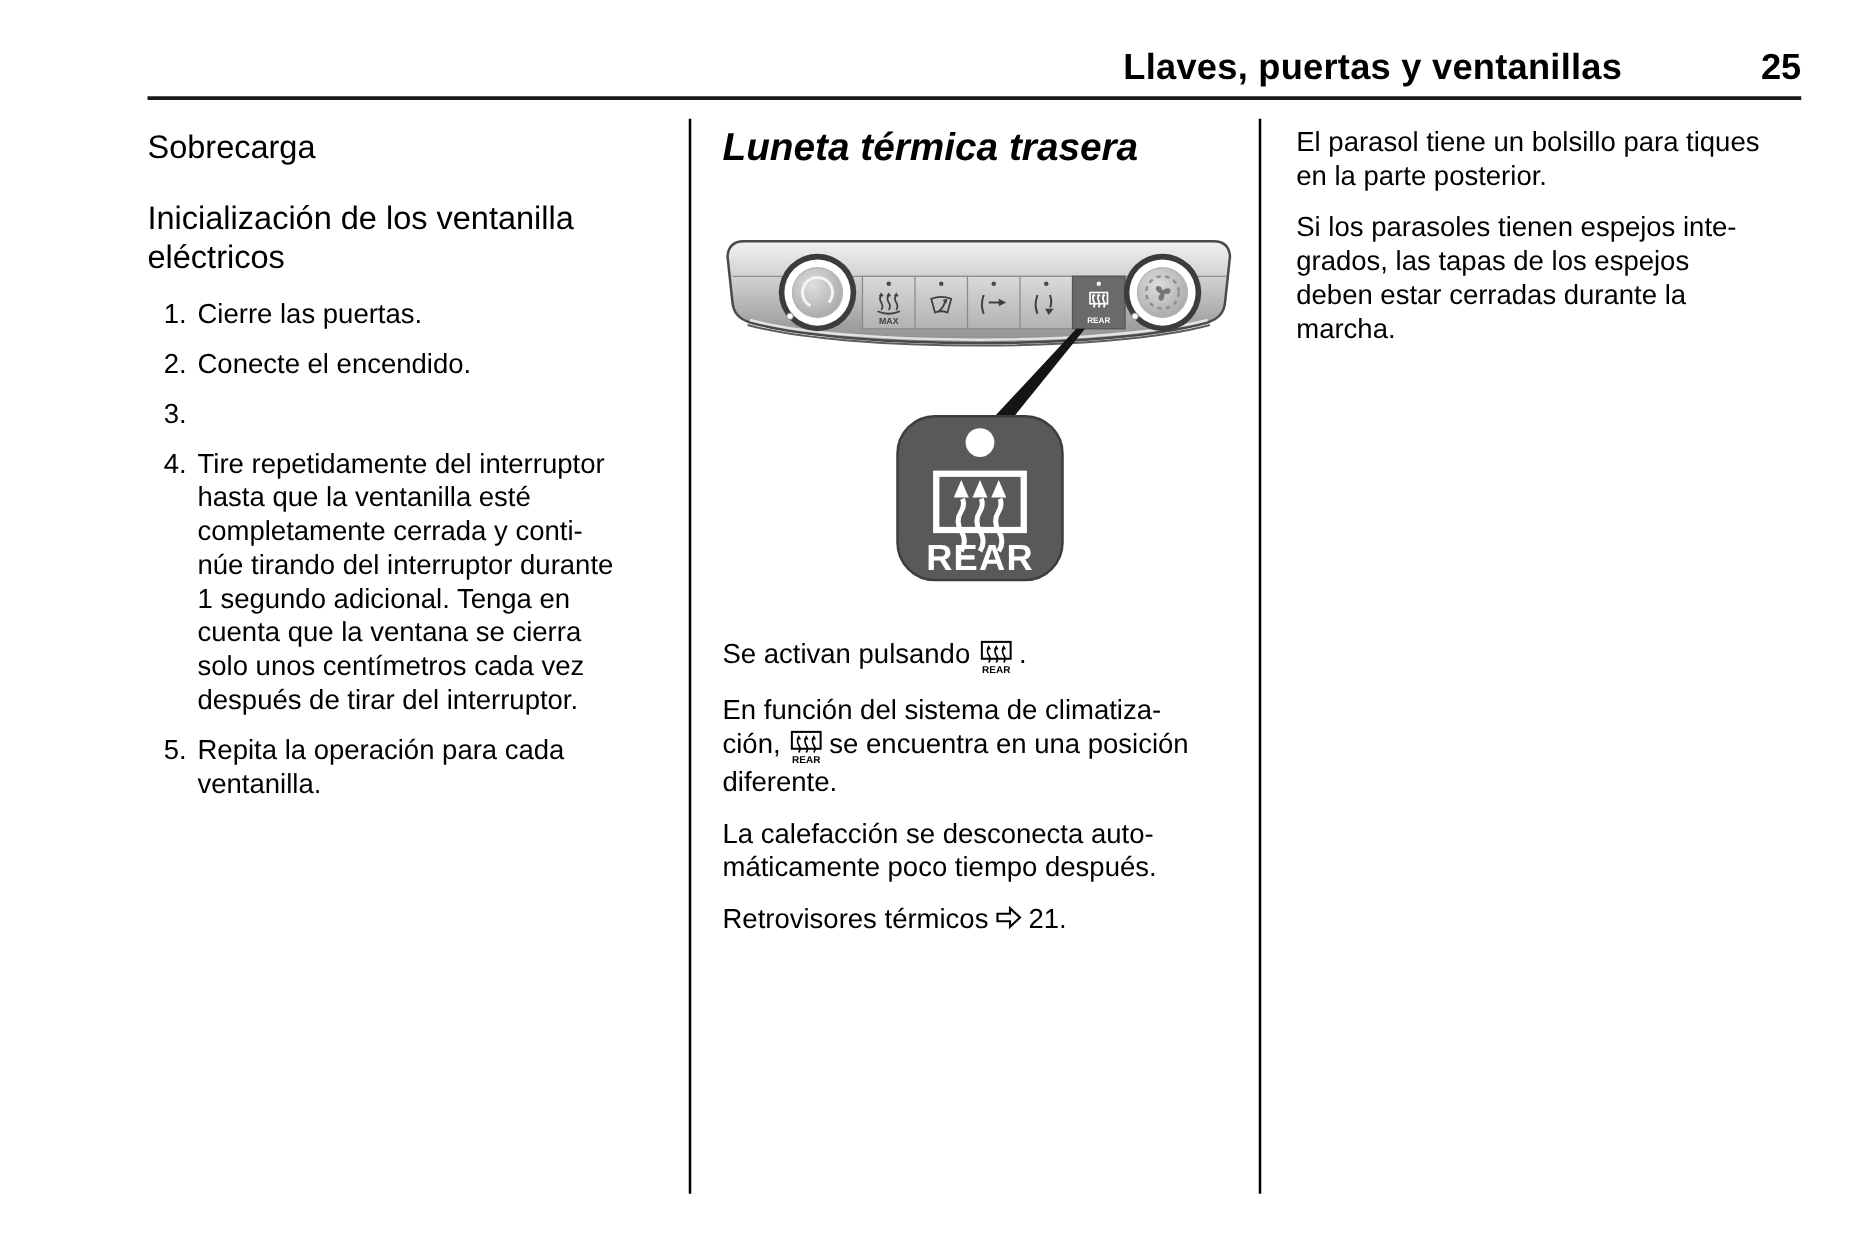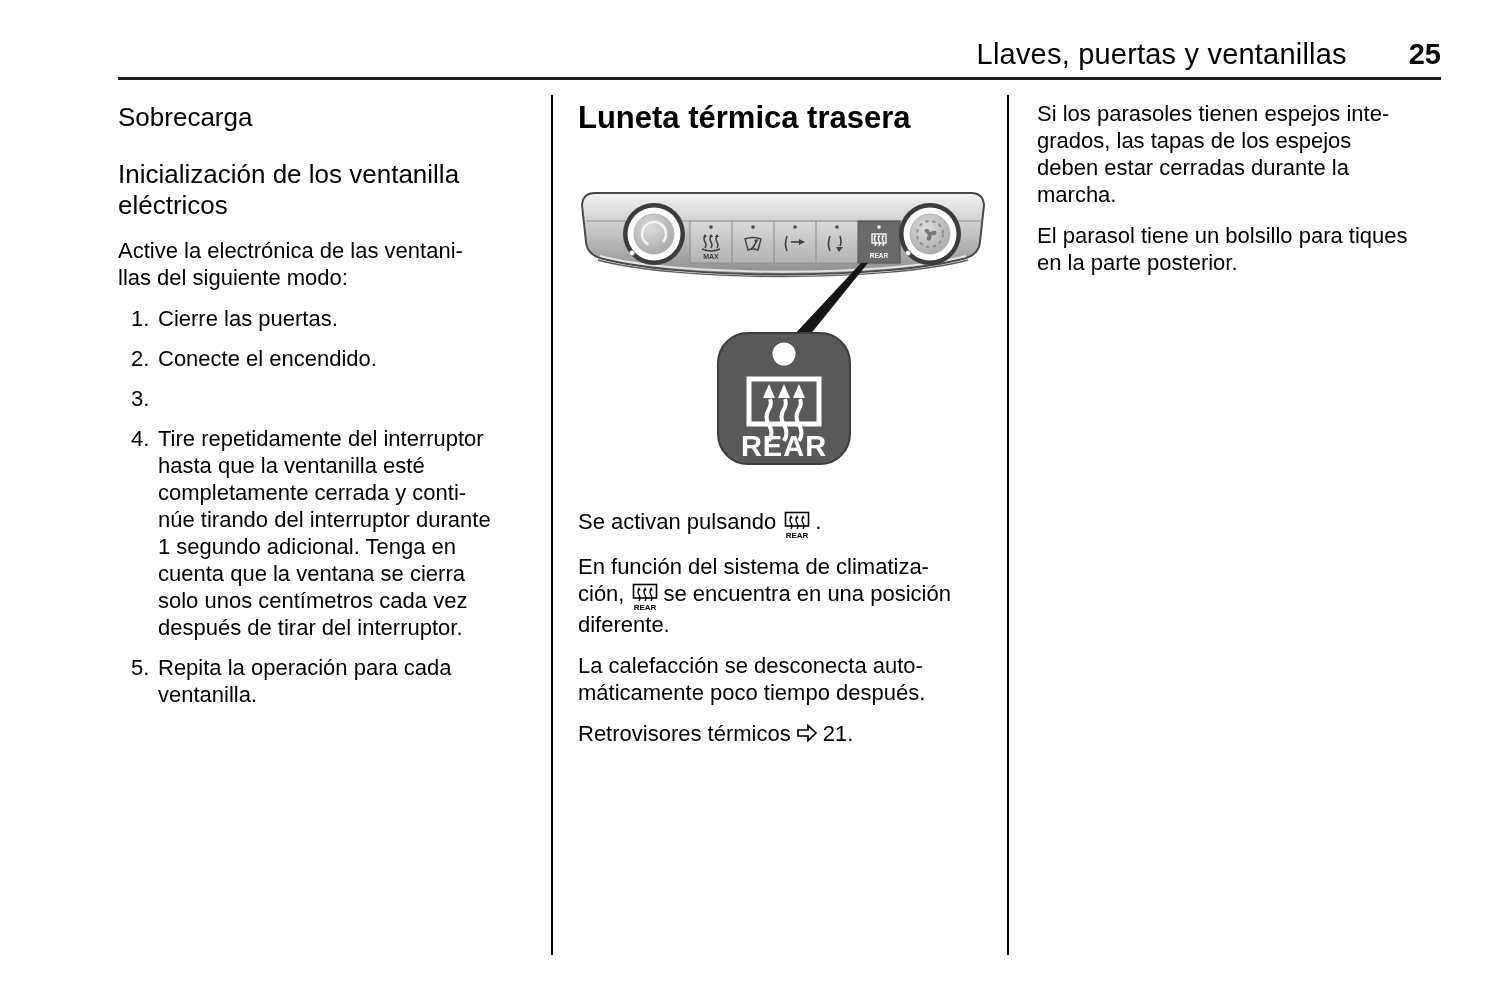--- a/index.html
+++ b/index.html
@@ -1,31 +1,31 @@
 <!DOCTYPE html>
 <html><head>
 <meta charset="utf-8">
 <style>
   html,body{margin:0;padding:0;}
   body{
     width:1497px;height:1000px;position:relative;background:#ffffff;
     font-family:"Liberation Sans",sans-serif;color:#000;overflow:hidden;
   }
   .header-row{position:absolute;left:118px;width:1323px;top:38px;display:flex;justify-content:flex-end;align-items:baseline;}
-  .header-title{font-size:29px;font-weight:normal;letter-spacing:0.2px;}
-  .header-page{font-size:29px;font-weight:bold;margin-left:62px;}
+  .header-title{font-size:29px;font-weight:bold;letter-spacing:0.2px;}
+  .header-page{font-size:29px;font-weight:bold;margin-left:111px;}
   .header-rule{position:absolute;left:118px;width:1323px;top:77px;height:3px;background:#1a1a1a;}
   .vdivider{position:absolute;top:95px;height:860px;width:2px;background:#000;}
   .div1{left:551px;}
   .div2{left:1007px;}
   .col{position:absolute;top:100px;}
   .col-left{left:118px;width:425px;}
   .col-mid{left:578px;width:418px;}
   .col-right{left:1037px;width:408px;}
-  .h2{font-size:31px;font-weight:bold;line-height:36px;margin:0;}
+  .h2{font-size:31px;font-weight:bold;line-height:36px;margin:0;font-style:italic;}
   .h3{font-size:26px;font-weight:normal;line-height:31px;margin:0;}
   .h3-top{margin:2px 0 16px 0;}
   .h3-mid{margin:26px 0 16px 0;white-space:pre-line;}
   .body-p{font-size:22px;line-height:27px;margin:0 0 14px 0;white-space:pre-line;}
   .ol{margin-top:6px;}
   .ol-item{display:flex;margin:0 0 13px 0;padding-left:13px;}
   .ol-num{font-size:22px;line-height:27px;width:27px;flex:0 0 27px;}
   .ol-text{font-size:22px;line-height:27px;white-space:pre-line;}
   .panel-wrap{margin:54px 0 0 0;}
   .after-illu{margin-top:34px;}
@@ -43,22 +43,20 @@
 </div>
 <div class="header-rule"></div>
 
 <div class="vdivider div1"></div>
 <div class="vdivider div2"></div>
 
 <div class="col col-left">
   <div class="h3 h3-top">Sobrecarga</div>
   <div class="h3 h3-mid">Inicialización de los ventanilla
 eléctricos</div>
-  <p class="body-p">Active la electrónica de las ventani-
-llas del siguiente modo:</p>
   <div class="ol">
     <div class="ol-item">
       <span class="ol-num">1.</span>
       <span class="ol-text">Cierre las puertas.</span>
     </div>
     <div class="ol-item">
       <span class="ol-num">2.</span>
       <span class="ol-text">Conecte el encendido.</span>
     </div>
     <div class="ol-item">
@@ -230,19 +228,19 @@
   <p class="body-p">La calefacción se desconecta auto-
 máticamente poco tiempo después.</p>
 
   <p class="body-p"><span>Retrovisores térmicos</span><svg class="ref-arrow" viewBox="0 0 24 22" width="24" height="22">
         <polygon points="3,8 13,8 13,3.5 21,11 13,18.5 13,14 3,14" fill="none" stroke="#000" stroke-width="1.7"></polygon>
       </svg><span>21.</span></p>
 
 </div>
 
 <div class="col col-right">
+  <p class="body-p">El parasol tiene un bolsillo para tiques
+en la parte posterior.</p>
   <p class="body-p">Si los parasoles tienen espejos inte-
 grados, las tapas de los espejos
 deben estar cerradas durante la
 marcha.</p>
-  <p class="body-p">El parasol tiene un bolsillo para tiques
-en la parte posterior.</p>
 </div>
 
 </body></html>

